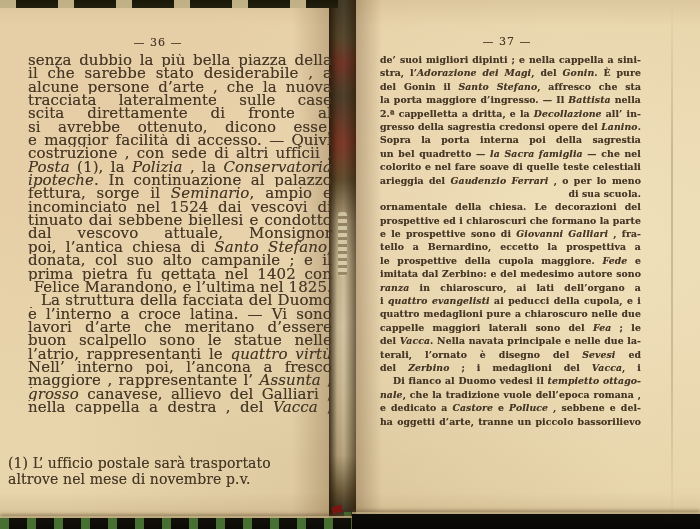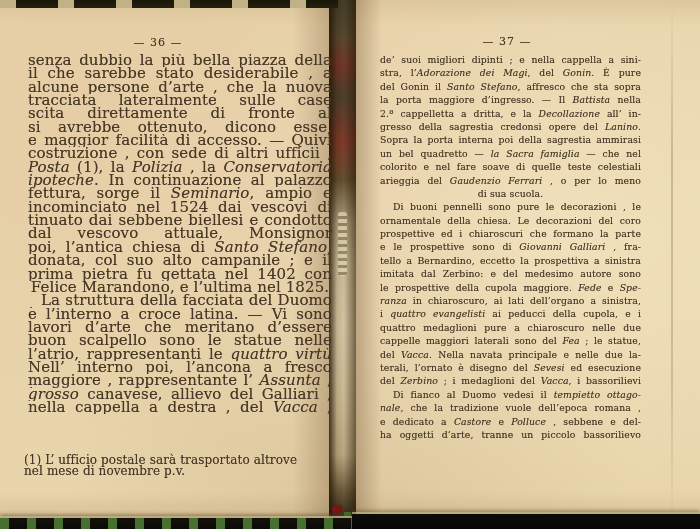--- a/index.html
+++ b/index.html
@@ -58,28 +58,28 @@
   }
   #crease-right{position:absolute;top:0;left:671px;width:2px;height:100%;
     background:linear-gradient(to bottom, rgba(140,110,70,0), rgba(140,110,70,0.35) 30%, rgba(140,110,70,0.3) 70%, rgba(140,110,70,0));}
   
   .ink{color:#463726;text-shadow:0 0 0.6px rgba(70,55,38,0.55);}
   .page-header{position:absolute;text-align:center;font-size:11px;letter-spacing:1px;}
   #header-left{left:88px;top:36px;width:140px;}
   #header-right{left:437px;top:35px;width:140px;}
   .page-body{position:absolute;overflow:hidden;}
   #body-left{left:28px;top:54px;width:304px;height:392px;font-size:15px;}
-  #body-right{left:380px;top:53px;width:261px;height:420px;font-size:9.3px;}
+  #body-right{left:380px;top:53px;width:261px;height:420px;font-size:9.3px;font-weight:bold;}
   .line{height:13.35px;line-height:13.35px;overflow:hidden;
     text-align:justify;text-align-last:justify;letter-spacing:0.1px;}
   #body-right .line{height:13.4px;line-height:13.4px;}
-  .line.noj{text-align:center;text-align-last:auto;}
+  .line.noj{text-align:right;text-align-last:auto;}
   .line.indent{text-indent:13px;}
-  #footnote{position:absolute;left:24px;top:455px;width:294px;
-    font-size:12px;line-height:11px;letter-spacing:0.1px;}
+  #footnote{position:absolute;left:8px;top:455px;width:294px;
+    font-size:14px;line-height:16px;letter-spacing:0.1px;}
 </style>
 </head>
 <body>
 
 <div id="photo">
   <div id="paper"></div>
 
   <div class="shade-left"></div>
   <div class="shade-right"></div>
 
@@ -131,27 +131,26 @@
       <div class="line">stra, l’<i>Adorazione dei Magi</i>, del <i>Gonin</i>. È pure</div>
       <div class="line">del Gonin il <i>Santo Stefano</i>, affresco che sta sopra</div>
       <div class="line">la porta maggiore d’ingresso. — Il <i>Battista</i> nella</div>
       <div class="line">2.ª cappelletta a dritta, e la <i>Decollazione</i> all’ in-</div>
       <div class="line">gresso della sagrestia credonsi opere del <i>Lanino</i>.</div>
       <div class="line">Sopra la porta interna poi della sagrestia ammirasi</div>
       <div class="line">un bel quadretto — <i>la Sacra famiglia</i> — che nel</div>
       <div class="line">colorito e nel fare soave di quelle teste celestiali</div>
       <div class="line">arieggia del <i>Gaudenzio Ferrari</i> , o per lo meno</div>
       <div class="line noj">di sua scuola.</div>
-      <div class="line indent">Di buoni pennelli sono pure le decorazioni , le</div>
       <div class="line">ornamentale della chiesa. Le decorazioni del coro</div>
       <div class="line">prospettive ed i chiaroscuri che formano la parte</div>
       <div class="line">e le prospettive sono di <i>Giovanni Galliari</i> , fra-</div>
       <div class="line">tello a Bernardino, eccetto la prospettiva a sinistra</div>
+      <div class="line">le prospettive della cupola maggiore. <i>Fede</i> e <i>Spe-</i></div>
       <div class="line">imitata dal Zerbino: e del medesimo autore sono</div>
-      <div class="line">le prospettive della cupola maggiore. <i>Fede</i> e <i>Spe-</i></div>
       <div class="line"><i>ranza</i> in chiaroscuro, ai lati dell’organo a sinistra,</div>
       <div class="line">i <i>quattro evangelisti</i> ai peducci della cupola, e i</div>
       <div class="line">quattro medaglioni pure a chiaroscuro nelle due</div>
       <div class="line">cappelle maggiori laterali sono del <i>Fea</i> ; le statue,</div>
       <div class="line">del <i>Vacca</i>. Nella navata principale e nelle due la-</div>
       <div class="line">terali, l’ornato è disegno del <i>Sevesi</i> ed esecuzione</div>
       <div class="line">del <i>Zerbino</i> ; i medaglioni del <i>Vacca</i>, i bassorilievi</div>
       <div class="line indent">Di fianco al Duomo vedesi il <i>tempietto ottago-</i></div>
       <div class="line"><i>nale</i>, che la tradizione vuole dell’epoca romana ,</div>
       <div class="line">e dedicato a <i>Castore</i> e <i>Polluce</i> , sebbene e del-</div>

